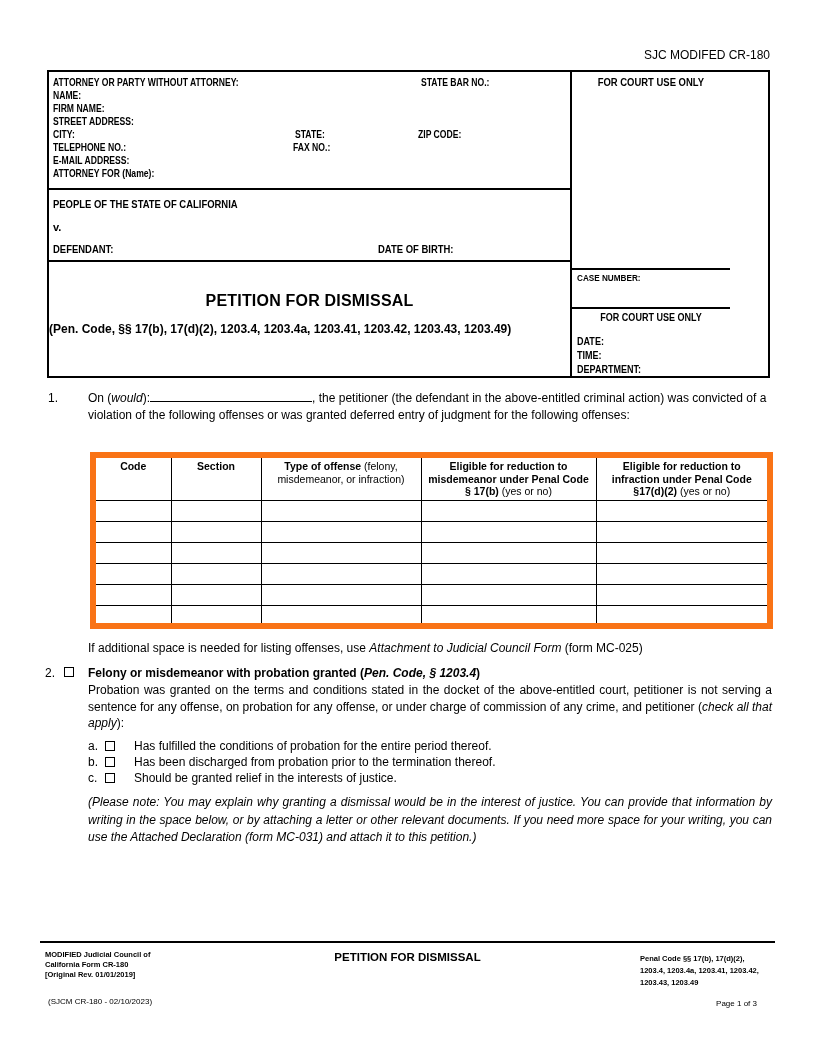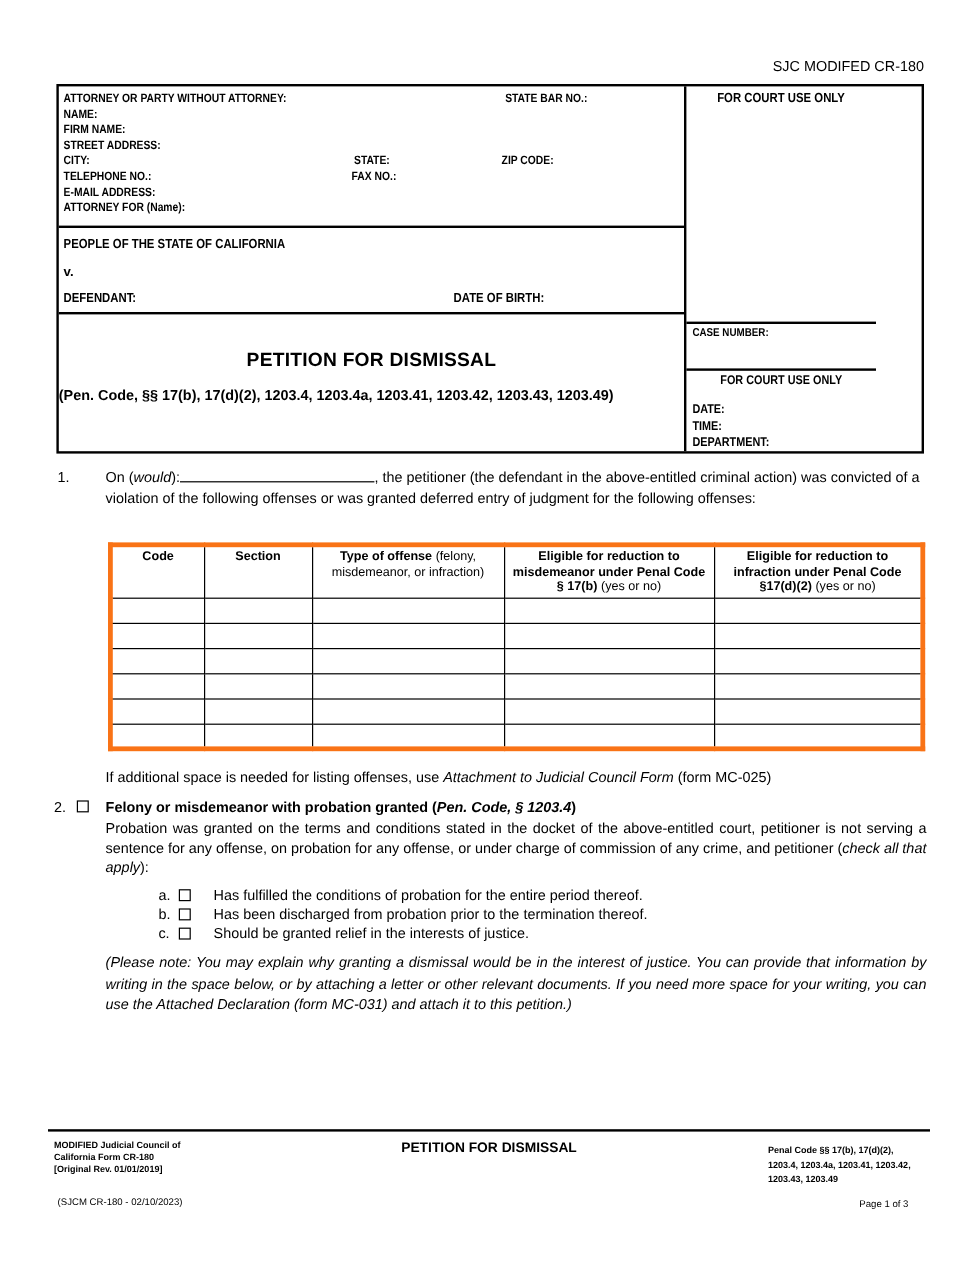--- a/index.html
+++ b/index.html
@@ -33,29 +33,29 @@
   .rc-box1 { position:absolute; left:0; top:0; width:100%; height:196px; }
   .rc-box2 { position:absolute; left:0; top:196px; width:100%; height:39px; border-top:2px solid #000; }
   .rc-box3 { position:absolute; left:0; top:235px; width:100%; height:69px; border-top:2px solid #000; }
   .rc-center { width:100%; text-align:center; font-weight:bold; font-size:11px; }
 
   .body-txt { font-size:12px; line-height:16.5px; }
   .just { text-align:justify; }
 
   .blank-line { display:inline-block; width:162px; height:12px; border-bottom:1px solid #000; vertical-align:baseline; }
 
-  table.offense { border-collapse:collapse; table-layout:fixed; width:677px; border:4px solid #f97316; }
+  table.offense { border-collapse:collapse; table-layout:fixed; width:677px; border:6px solid #f97316; }
   table.offense th, table.offense td { border:1px solid #000; }
   table.offense th { font-size:10.5px; line-height:12.5px; font-weight:normal; text-align:center; vertical-align:top; padding:2px 3px; height:44px; }
   table.offense td { height:21px; }
   .th-b { font-weight:bold; }
 
   .cbx { display:inline-block; width:10px; height:10px; border:1.5px solid #000; background:#fff; }
 
-  .opt-row { font-size:12px;margin-left:44px; }
+  .opt-row { font-size:12px; }
   .opt-letter { display:inline-block; width:17px; }
   .opt-cbx { margin-right:19px; vertical-align:-1px; }
 
   .footer-rule { left:40px; top:941px; width:735px; height:2px; background:#000; }
   .foot-small-b { font-weight:bold; font-size:7.5px; line-height:10px; }
   .foot-small { font-size:8px; }
   .foot-center { left:40px; top:951px; width:735px; text-align:center; font-weight:bold; font-size:11.5px; }
   .foot-right { font-weight:bold; font-size:7.5px; line-height:12px; }
 </style>
 </head>

